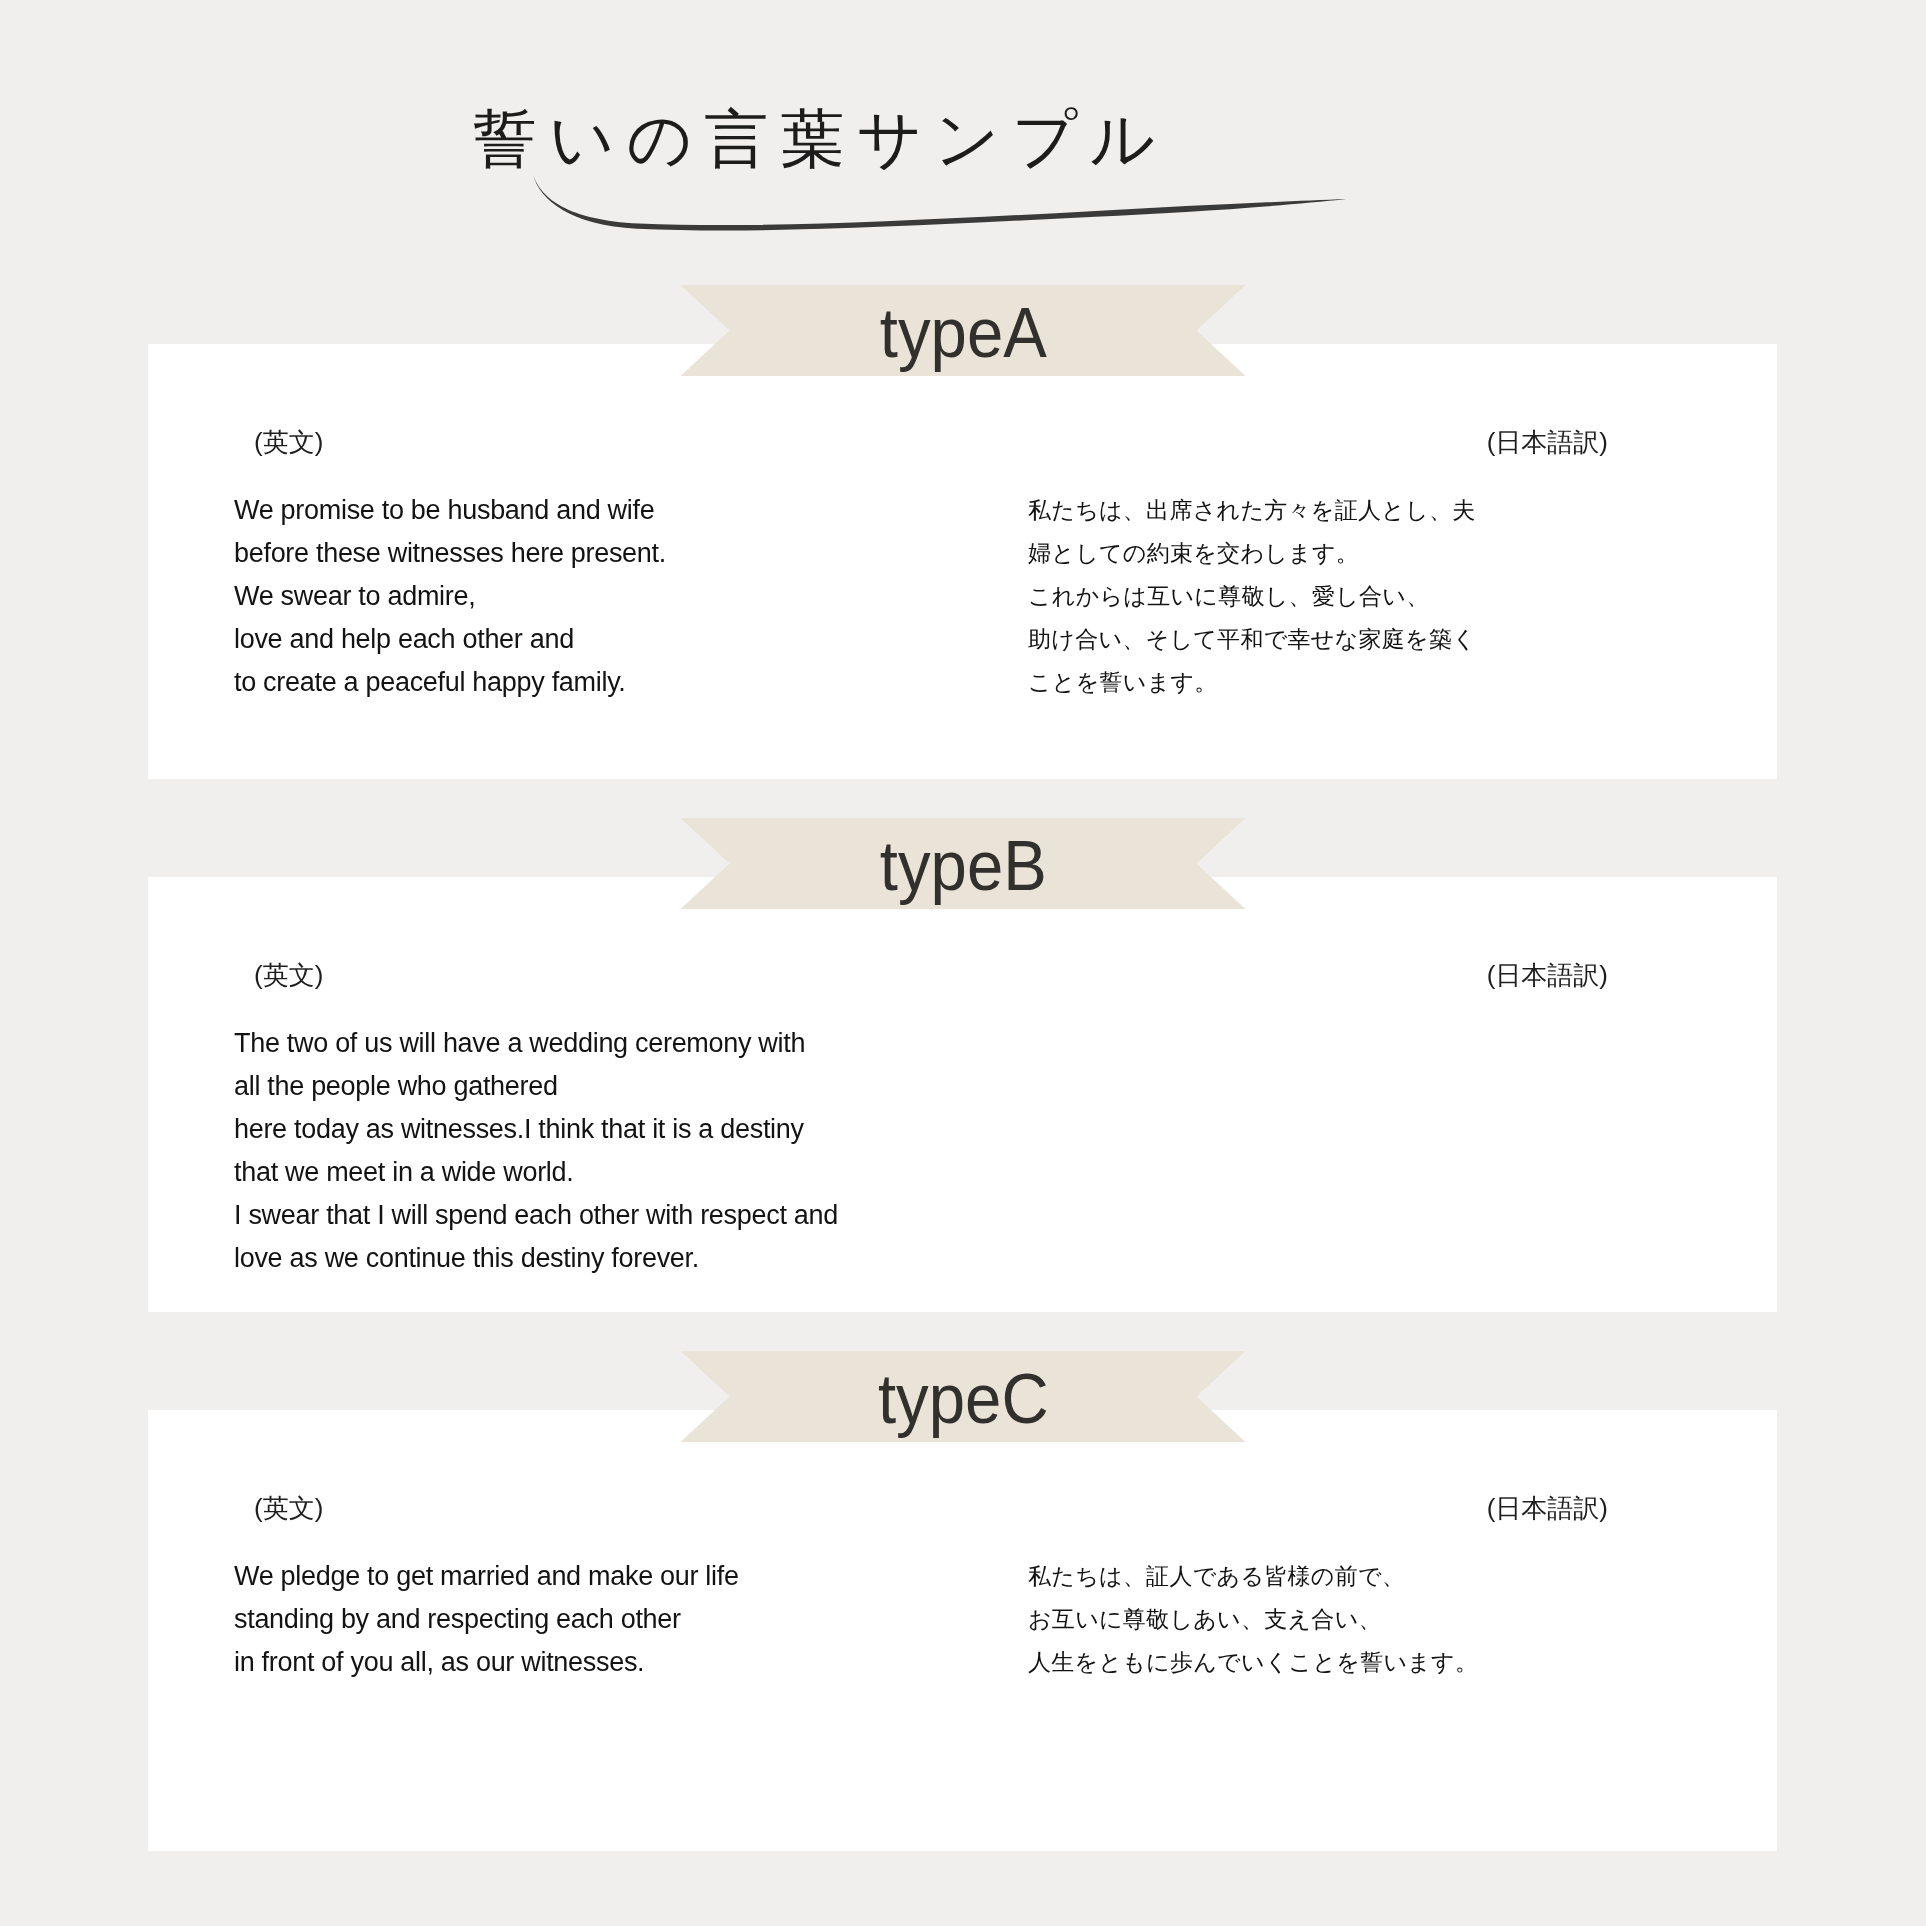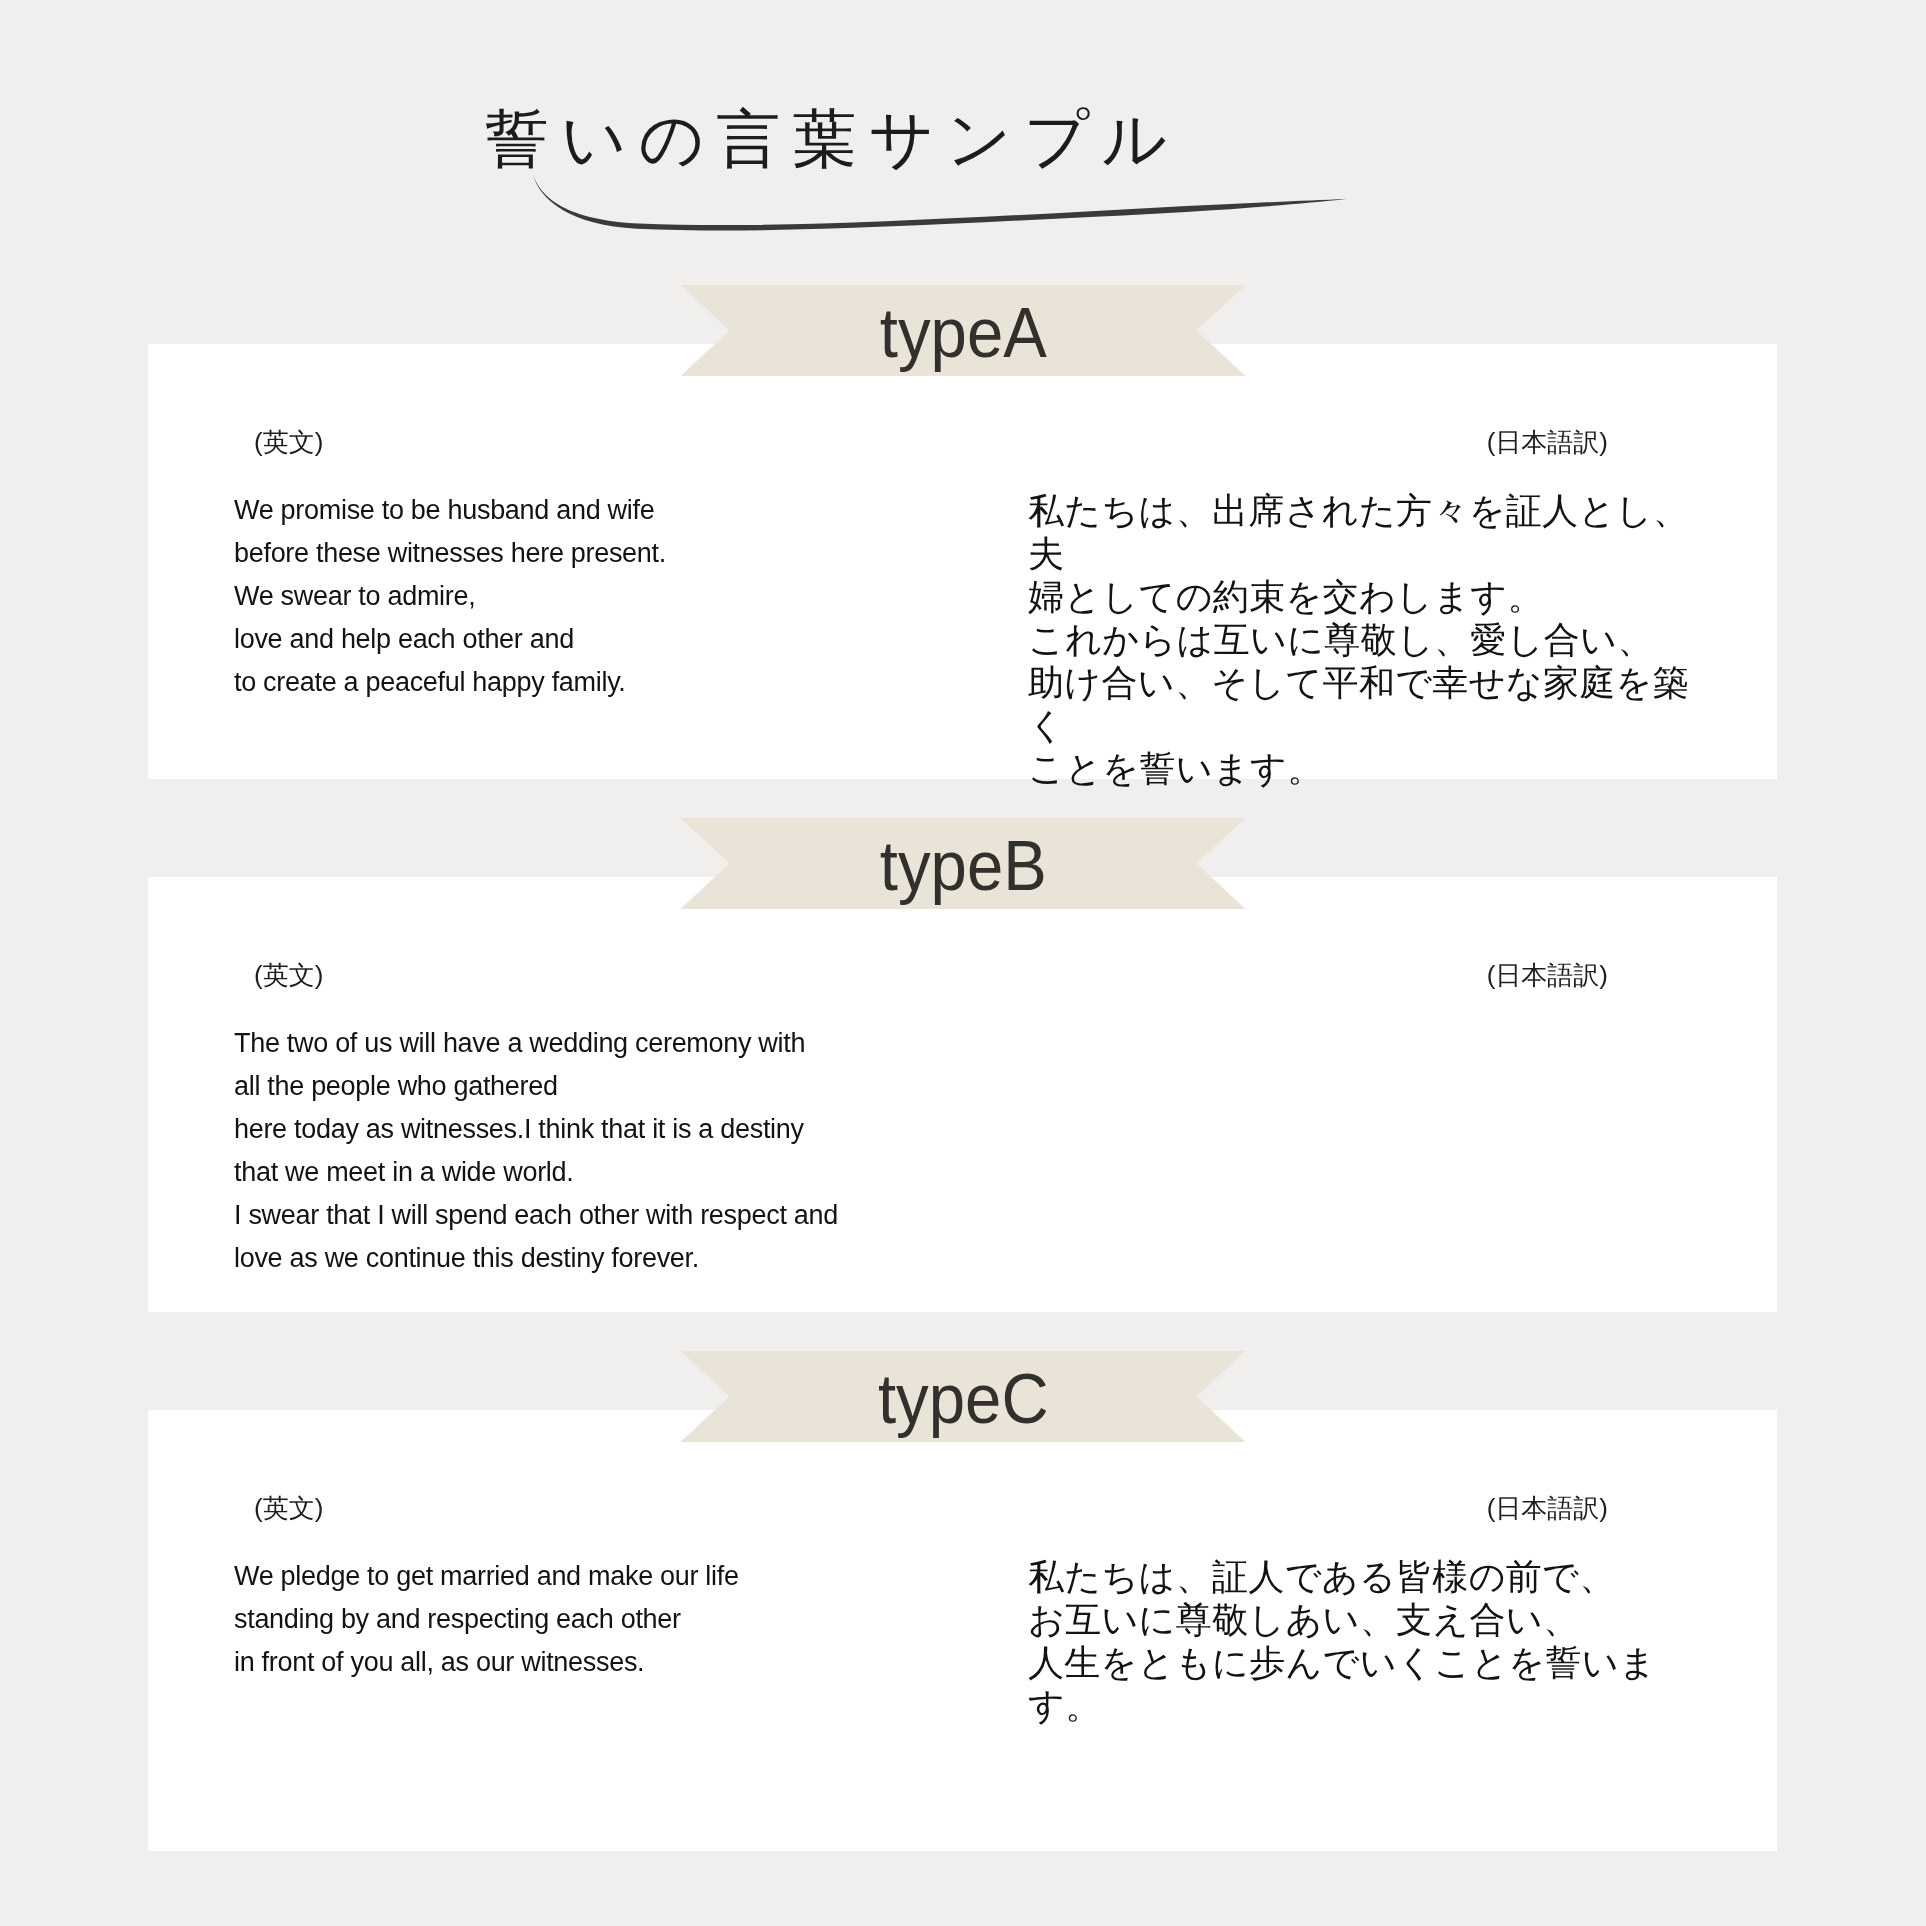--- a/index.html
+++ b/index.html
@@ -6,21 +6,21 @@
   body{
     width:1926px;height:1926px;
     background:#f1efed;
     position:relative;
     overflow:hidden;
     font-family:"Liberation Sans","DejaVu Sans",sans-serif;
     color:#131313;
   }
   
   .title-wrap{
-    position:absolute;top:108px;left:12px;width:1628px;
+    position:absolute;top:108px;left:0;width:1628px;
     text-align:center;
   }
   .page-title{
     margin:0;
     font-family:"Liberation Serif","DejaVu Serif",serif;
     font-weight:400;
     font-size:64px;
     line-height:1;
     letter-spacing:0.19em;
     padding-left:0.19em; 
@@ -77,21 +77,21 @@
   .col-en .col-label{padding-left:20px}
   .col-ja .col-label{text-align:right;padding-right:91px}
   .body-text{
     margin:28.5px 0 0 0;
     white-space:pre-line;
     font-size:27px;
     line-height:43px;
     color:#131313;
   }
   .body-text.en{letter-spacing:-0.3px}
-  .body-text.ja{font-size:36px;letter-spacing:0.3px}
+  .body-text.ja{font-size:23px;letter-spacing:0.3px}
 </style>
 </head>
 <body>
 
 <div class="title-wrap">
   <h1 class="page-title">誓いの言葉サンプル</h1>
 </div>
 <svg class="swoosh" viewBox="0 0 1455 105" xmlns="http://www.w3.org/2000/svg" aria-hidden="true">
   <path fill="#3a3a3a" d="M14,6
        C28,48 75,86 200,92

